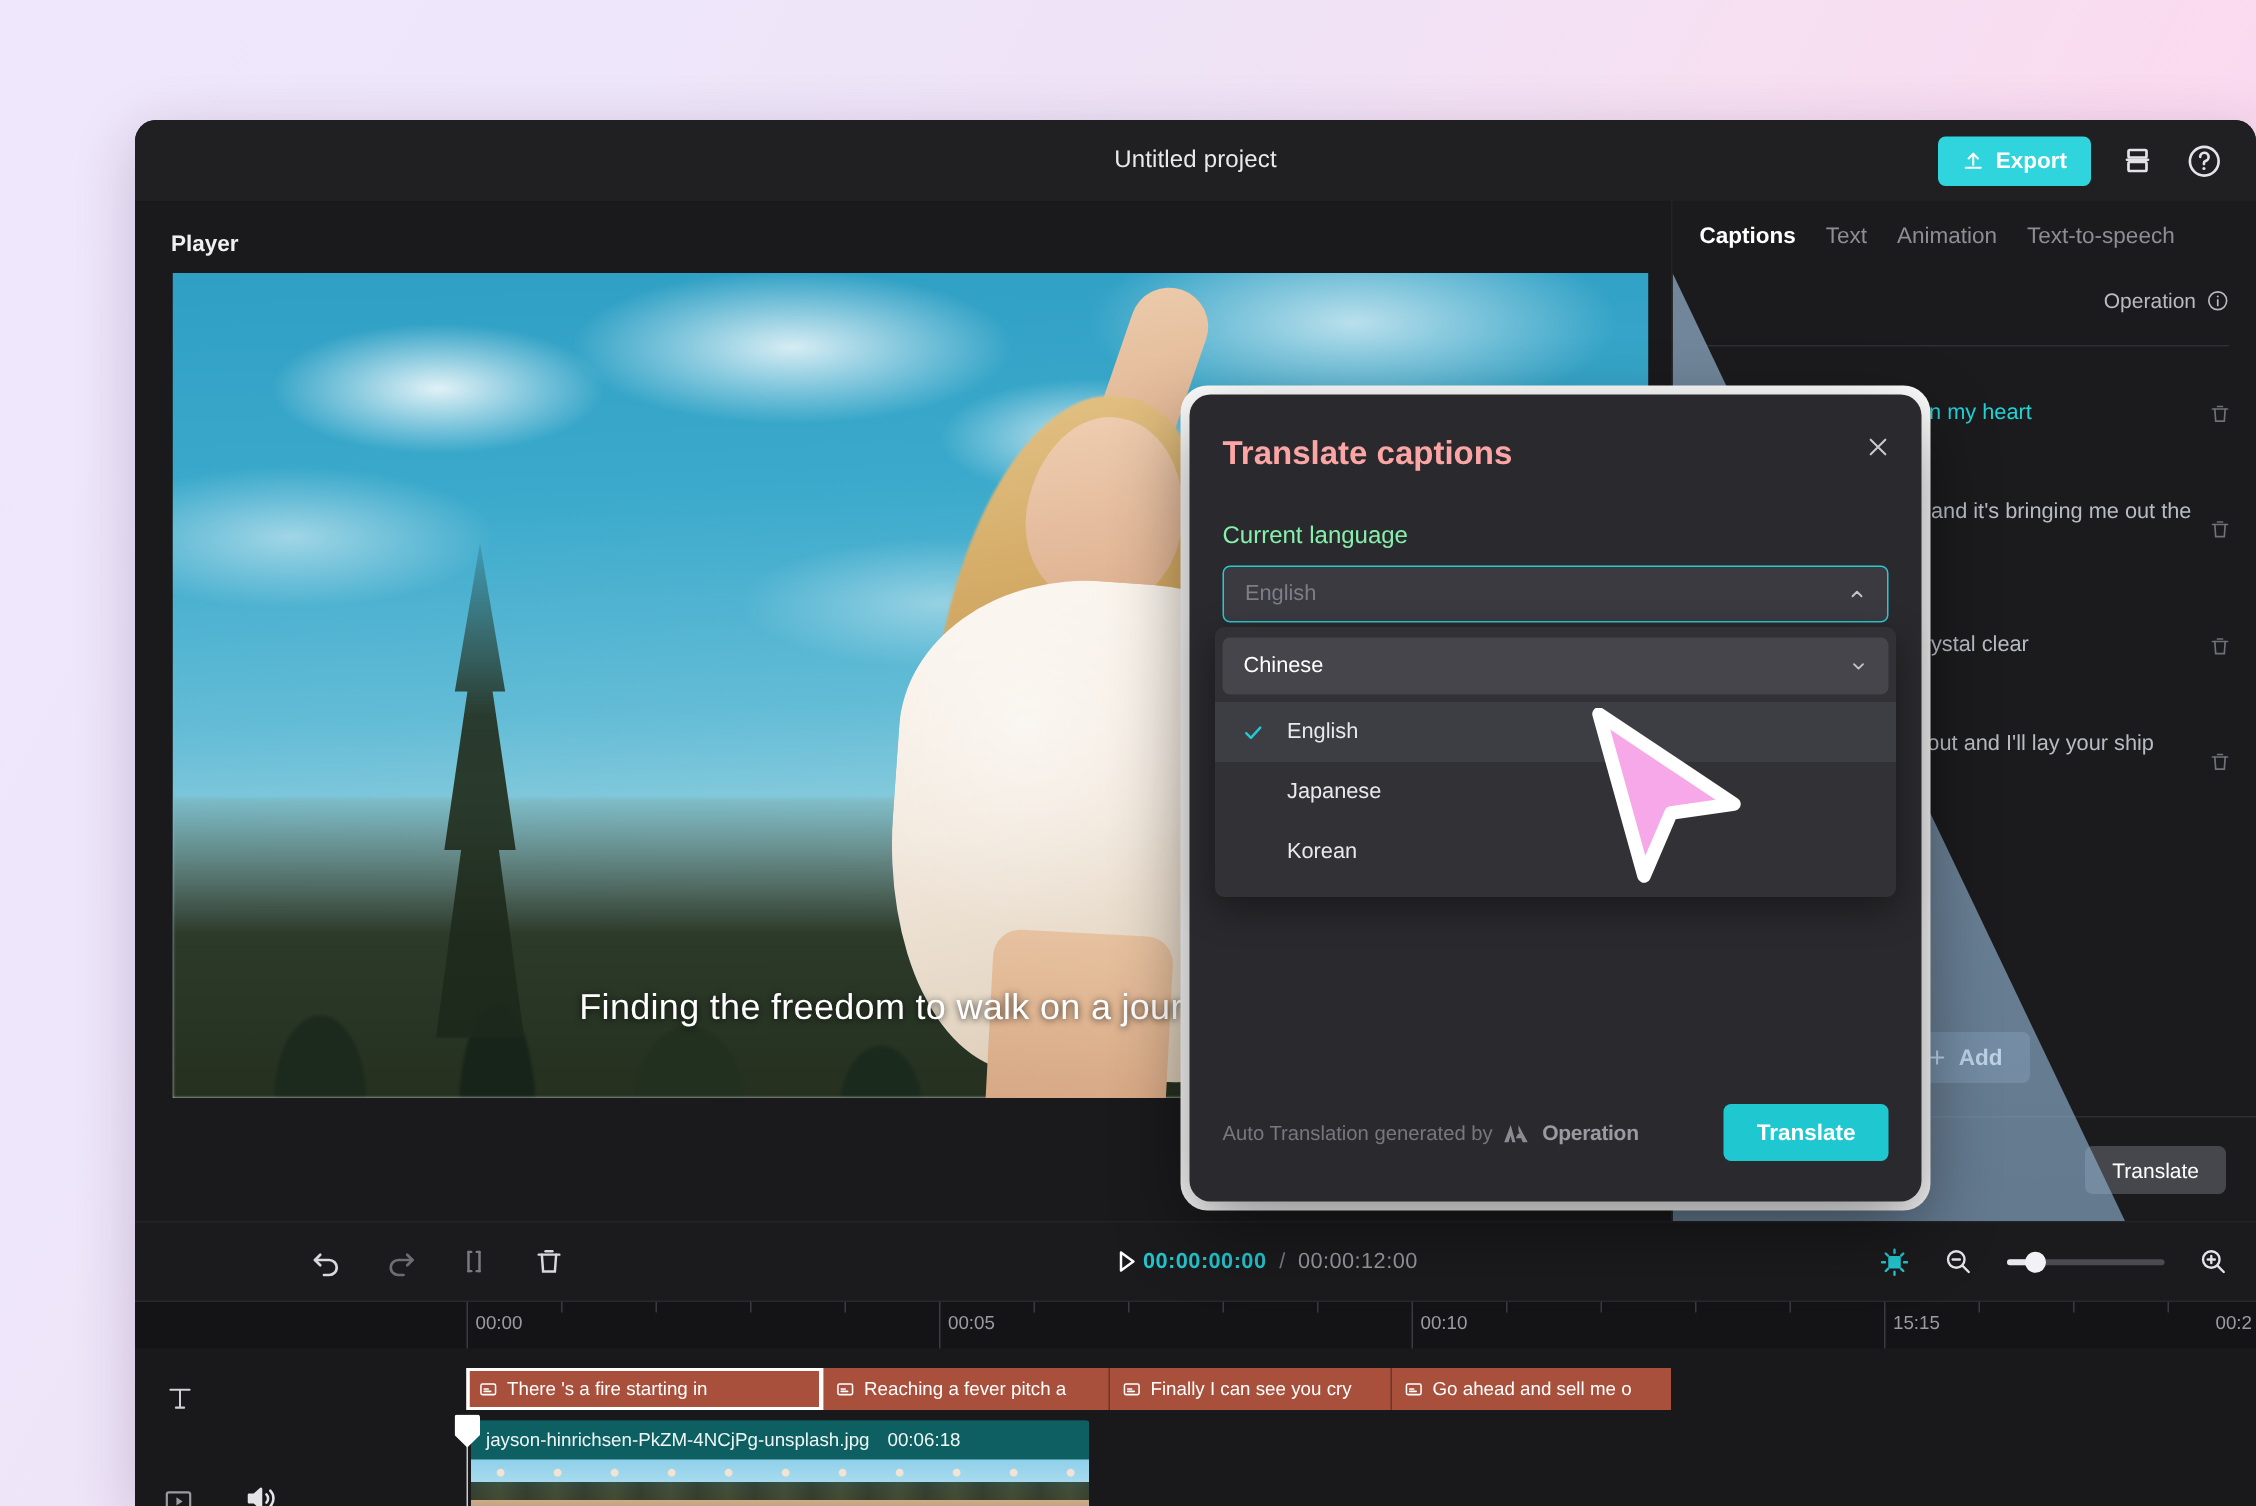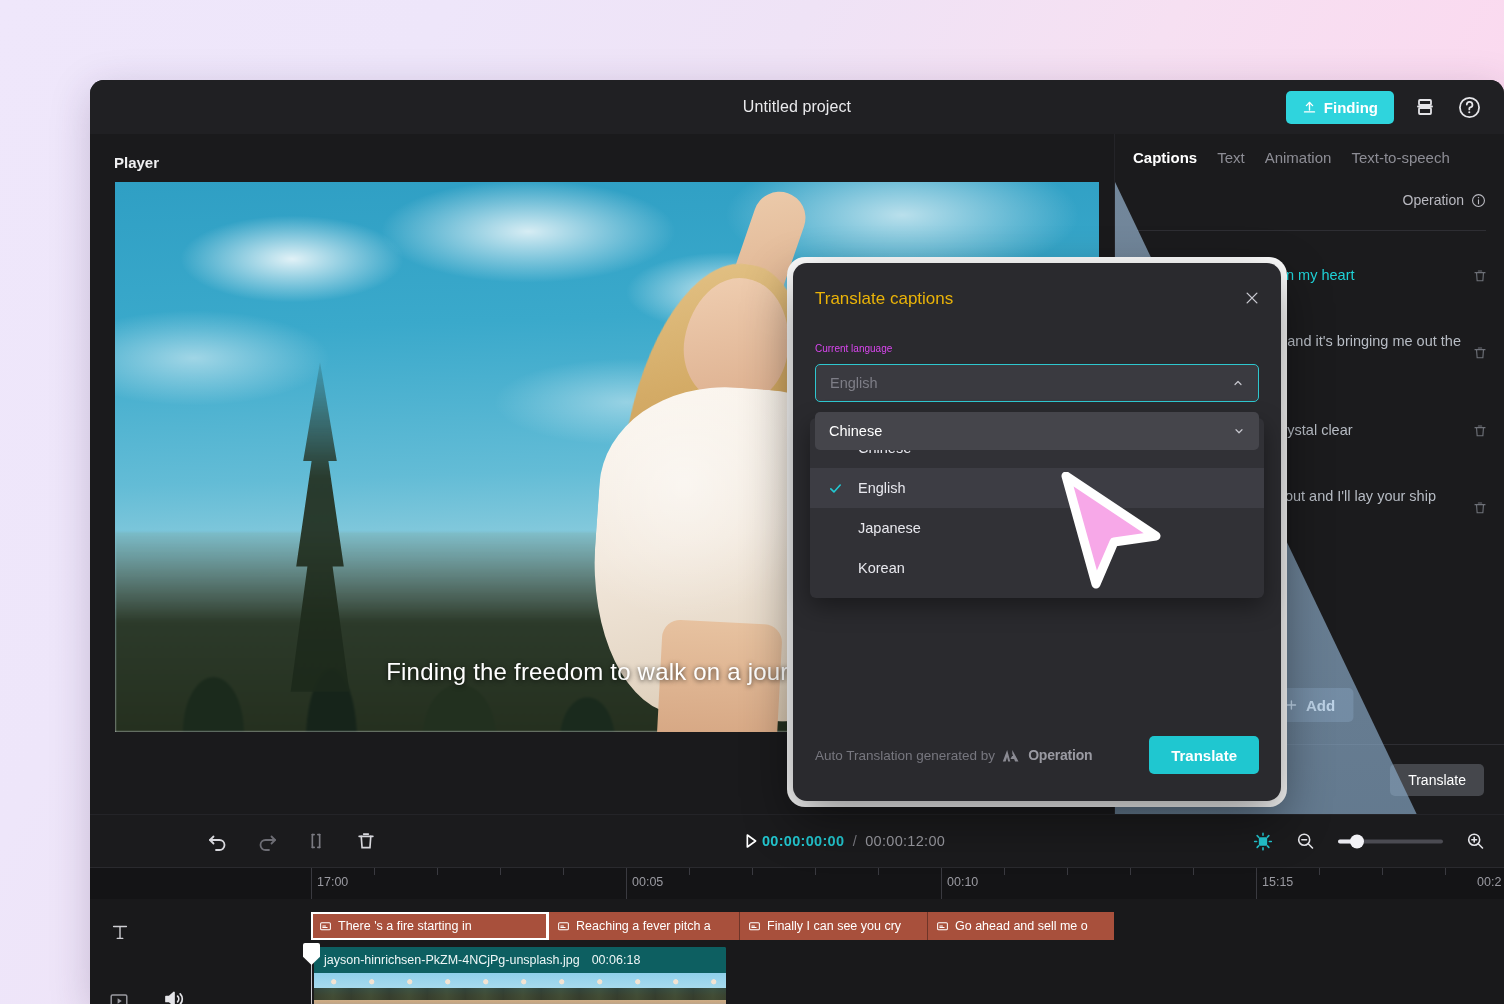--- a/index.html
+++ b/index.html
@@ -223,24 +223,24 @@
   
   #modal-shadow{
     position:absolute; left:697px; top:177px; width:500px; height:550px;
     border-radius:18px; background:#fff; z-index:40;
   }
   #modal{
     position:absolute; left:703px; top:183px; width:488px; height:538px;
     background:#2a2a2e; border-radius:14px; z-index:41; padding:26px 22px 0 22px;
     box-shadow:0 18px 50px rgba(0,0,0,.45);
   }
-  #modal-title{ font-size:17px; font-weight:400; color:#eab308; }
+  #modal-title{ font-size:22px; font-weight:700; color:#fca5a5; }
   #modal-close{ position:absolute; right:20px; top:26px; width:18px; height:18px;
                 color:#c9c9d0; cursor:pointer; }
-  .field-label{ font-size:10px; color:#d946ef; margin-top:34px; }
+  .field-label{ font-size:16px; color:#86efac; margin-top:34px; }
   #current-lang-input{
     margin-top:10px; height:38px; background:#3a3a40; border:1px solid #2ec7cf;
     border-radius:5px; display:flex; align-items:center; padding:0 14px;
     font-size:14.5px; color:#7e7e87; cursor:text; position:relative;
   }
   .caret{ position:absolute; right:14px; width:12px; height:12px; color:#c6c6cd; }
   #lang-dropdown{
     position:absolute; left:17px; right:17px; top:155px; background:#313136;
     border-radius:6px; padding:10px 0; box-shadow:0 8px 24px rgba(0,0,0,.4);
   }
@@ -280,21 +280,21 @@
     <div id="project-title">Untitled project</div>
     <div class="tb-right">
       <button id="export-btn">
         <span class="ic">
           <svg width="15" height="15" viewBox="0 0 24 24" fill="none" stroke="#fff" stroke-width="2.2" stroke-linecap="round" stroke-linejoin="round">
               <path d="M12 16V4"></path>
               <path d="M7 9l5-5 5 5"></path>
               <path d="M4 19h16"></path>
             </svg>
         </span>
-        <span>Finding</span>
+        <span>Export</span>
       </button>
       <span class="ic tb-icon">
         <svg width="24" height="24" viewBox="0 0 24 24" fill="none" stroke="currentColor" stroke-width="1.8" stroke-linecap="round">
             <rect x="6" y="5" width="12" height="5" rx="1"></rect>
             <rect x="6" y="13" width="12" height="6" rx="1"></rect>
             <path d="M5 11.5h14"></path>
           </svg>
       </span>
       <span class="ic tb-icon">
         <svg width="25" height="25" viewBox="0 0 24 24" fill="none" stroke="currentColor" stroke-width="1.7">
@@ -492,21 +492,21 @@
         <div class="tick minor" style="left:788px"></div>
       <div class="tick major" style="left:851px"></div>
       <div class="tick minor" style="left:914px"></div>
         <div class="tick minor" style="left:977px"></div>
       <div class="tick minor" style="left:1040px"></div>
         <div class="tick minor" style="left:1103px"></div>
       <div class="tick major" style="left:1166px"></div>
       <div class="tick minor" style="left:1229px"></div>
         <div class="tick minor" style="left:1292px"></div>
       <div class="tick minor" style="left:1355px"></div>
-      <div class="tick-label" style="left:227px">17:00</div>
+      <div class="tick-label" style="left:227px">00:00</div>
       <div class="tick-label" style="left:542px">00:05</div>
       <div class="tick-label" style="left:857px">00:10</div>
       <div class="tick-label" style="left:1172px">15:15</div>
       <div class="tick-label" style="left:1387px">00:2</div>
     </div>
 
     <div id="tracks">
       <div id="track-icons">
         <span class="ic" id="text-track-icon">
           <svg width="22" height="22" viewBox="0 0 24 24" fill="none" stroke="currentColor" stroke-width="1.5" stroke-linecap="round">

